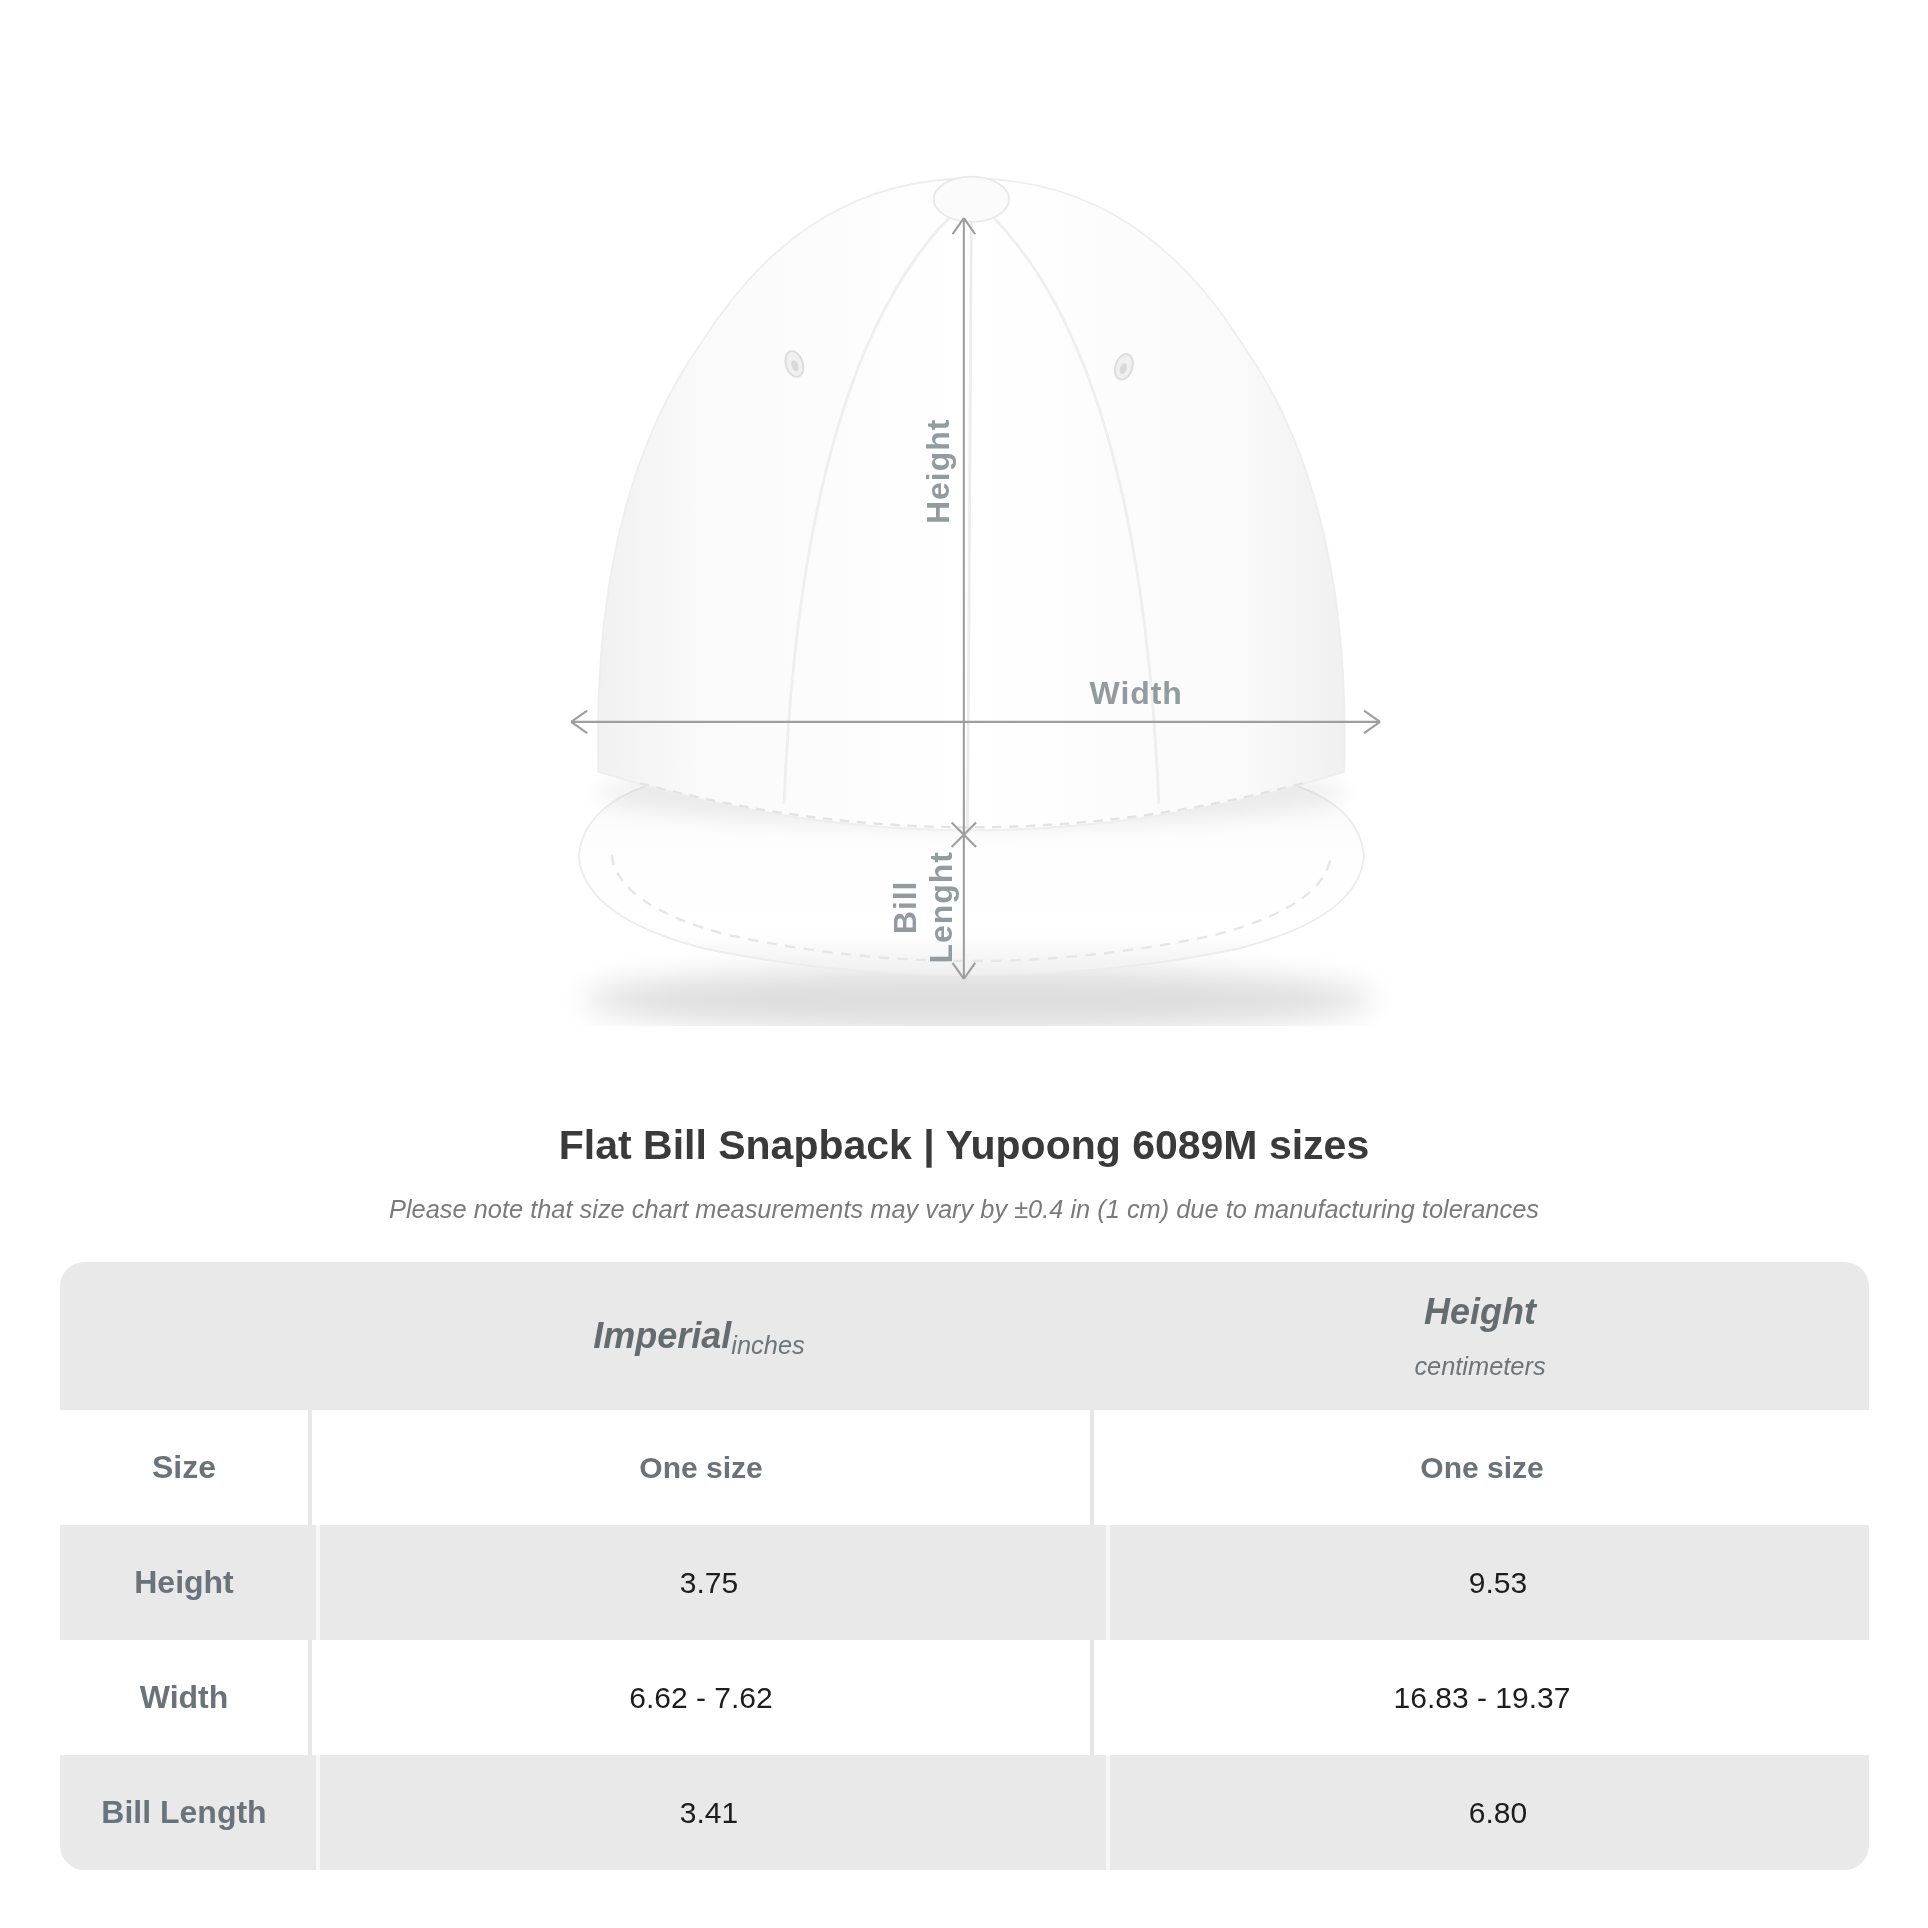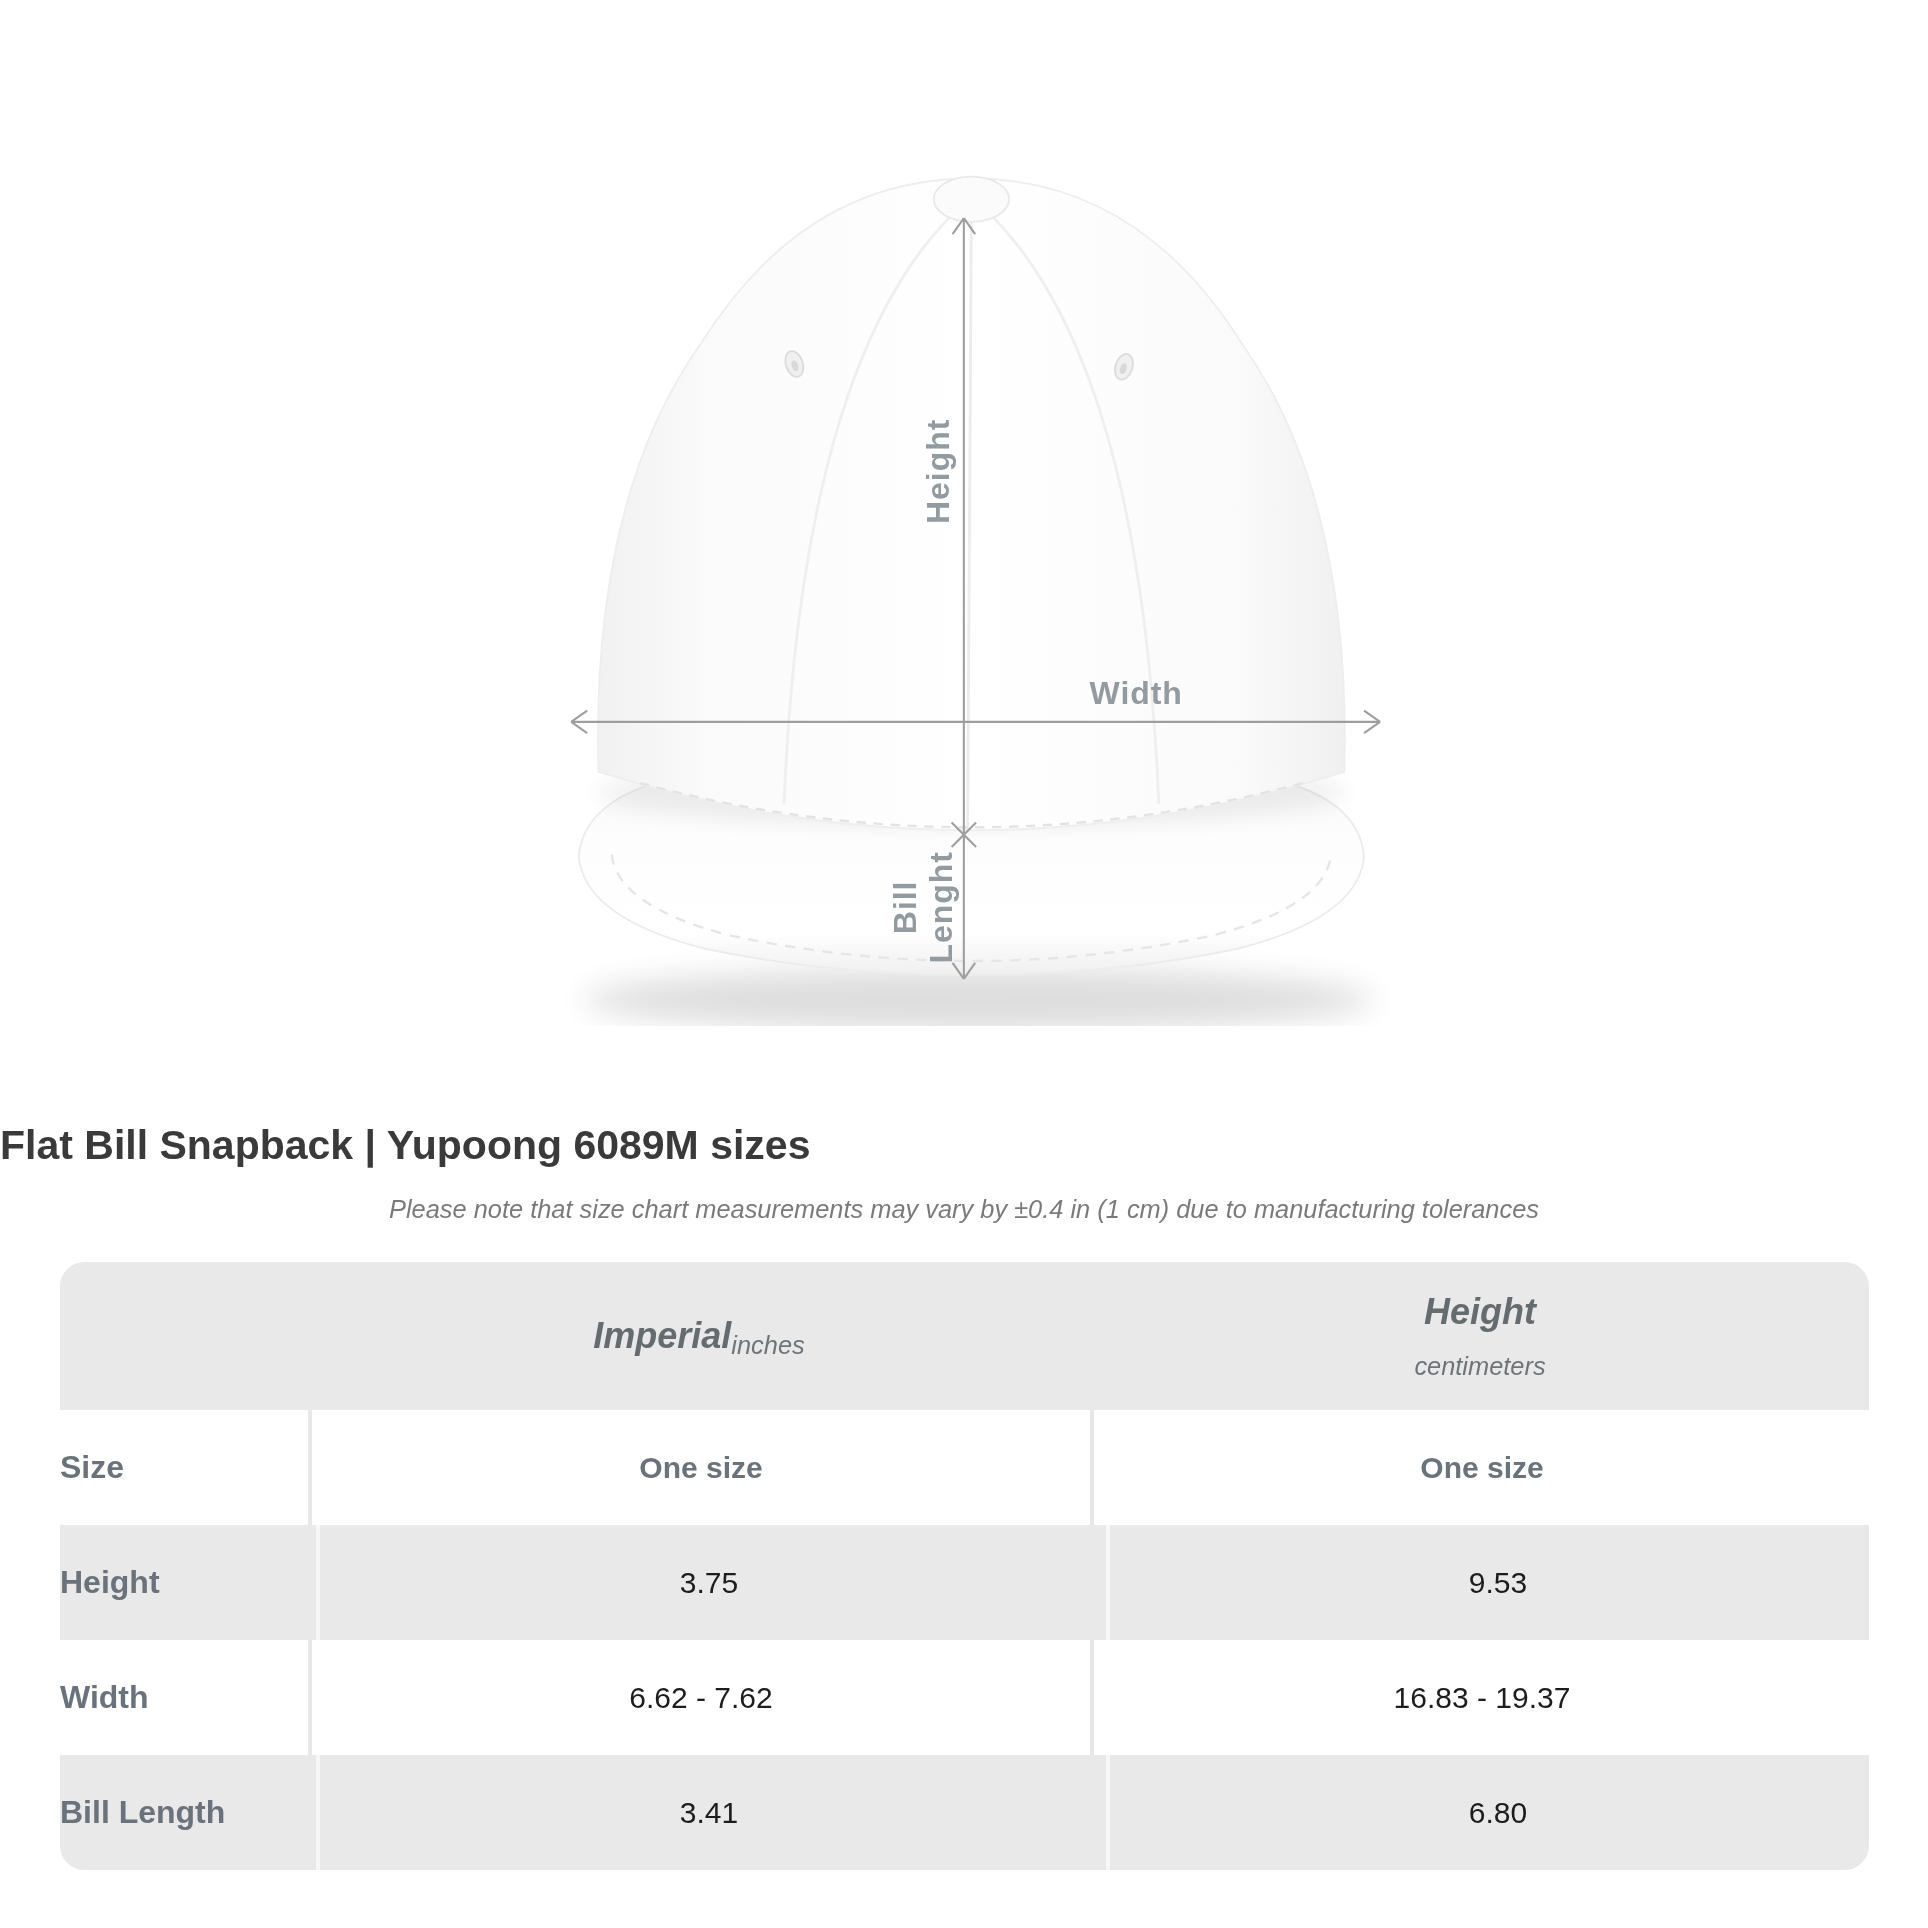--- a/index.html
+++ b/index.html
@@ -12,37 +12,37 @@
   }
   
   .hat-svg{position:absolute;left:508px;top:122px;width:923px;height:904px;}
   .dim-label{
     font-family:"Liberation Sans","DejaVu Sans",sans-serif;
     font-weight:bold;font-size:34px;fill:#929ba0;letter-spacing:1px;
   }
   
   .title{
     position:absolute;left:0;right:0;top:1122px;
-    font-size:41px;font-weight:bold;color:#3a3a3a;
+    text-align:center;font-size:41px;font-weight:bold;color:#3a3a3a;
   }
   .subtitle{
     position:absolute;left:0;right:0;top:1177px;
     text-align:center;font-size:25.4px;font-style:italic;color:#7a7a7a;margin-top:18px;
   }
   
   .size-table{position:absolute;left:60px;top:1262px;width:1809px;}
   .thead{
     height:148px;background:#e9e9e9;border-radius:24.5px 24.5px 0 0;
     display:flex;align-items:center;
   }
   .trow{height:115px;display:flex;align-items:stretch;}
   .trow.gray{background:#e9e9e9;}
   .trow.white{background:#ffffff;}
   .trow:last-child{border-radius:0 0 24.5px 24.5px;}
-  .c1{width:248px;flex:0 0 248px;display:flex;align-items:center;}
+  .c1{width:248px;flex:0 0 248px;display:flex;align-items:center;justify-content:center;}
   .c2{width:782px;flex:0 0 782px;box-sizing:border-box;display:flex;align-items:center;justify-content:center;flex-direction:row;}
   .c3{width:780px;flex:0 0 780px;box-sizing:border-box;display:flex;align-items:center;justify-content:center;flex-direction:column;}
   .trow .c2,.trow .c3{border-left:4.7px solid transparent;}
   .trow.white .c2,.trow.white .c3{border-left-color:#e7e7e7;}
   .trow.gray .c2,.trow.gray .c3{border-left-color:#f7f7f7;margin-left:8px;}
   .hdr-title{font-size:36px;font-weight:bold;font-style:italic;color:#646c70;line-height:1.15;}
   .hdr-unit{font-size:25.4px;font-style:italic;color:#6e7578;margin-top:19px;}
   .row-label{font-size:32px;font-weight:bold;color:#6a737b;}
   .cell-gray-bold{font-size:30px;font-weight:bold;color:#6a737b;}
   .cell-value{font-size:30px;font-weight:normal;color:#1d1d1d;}

